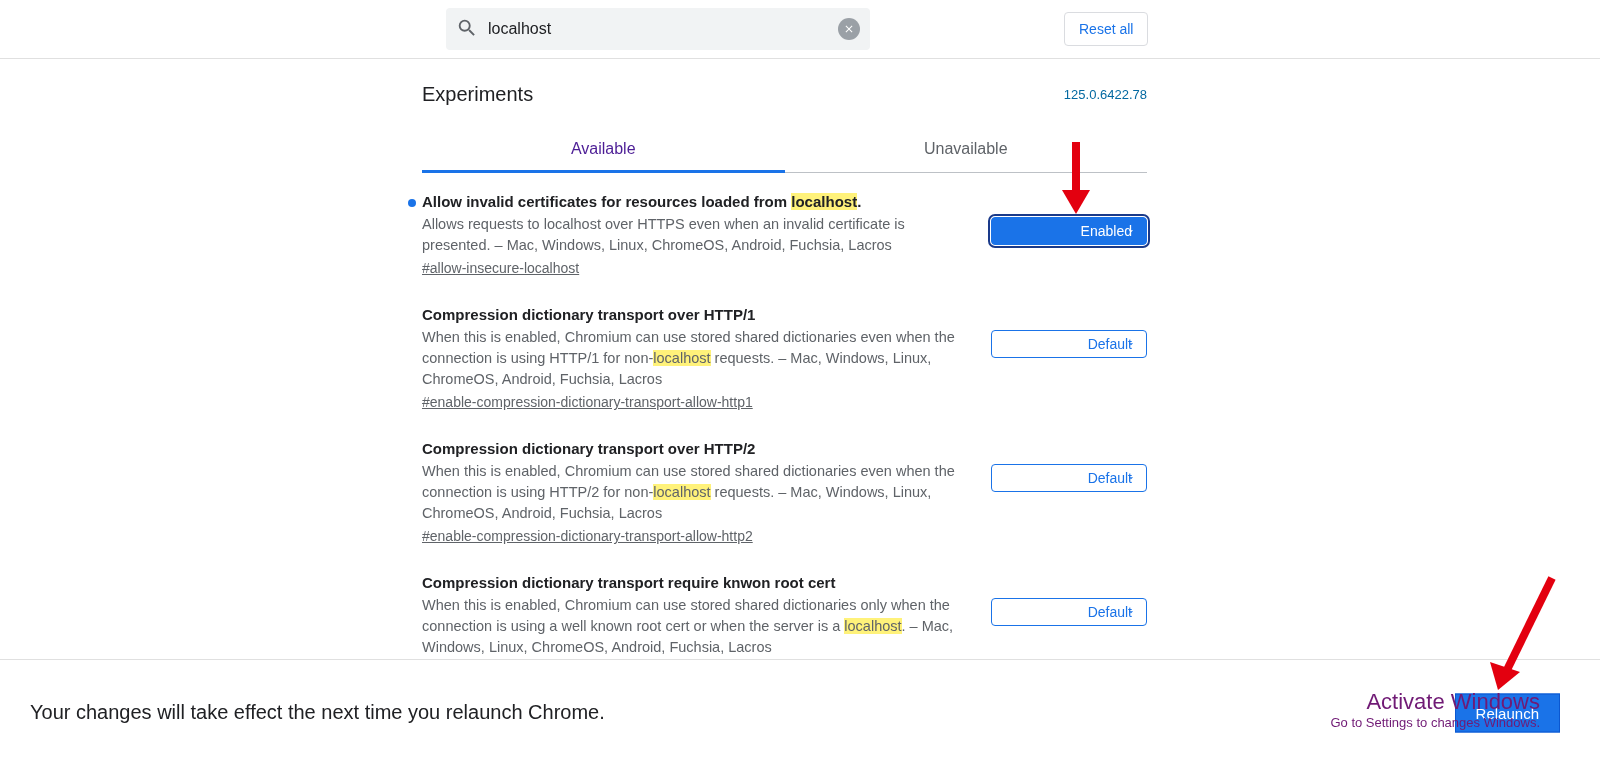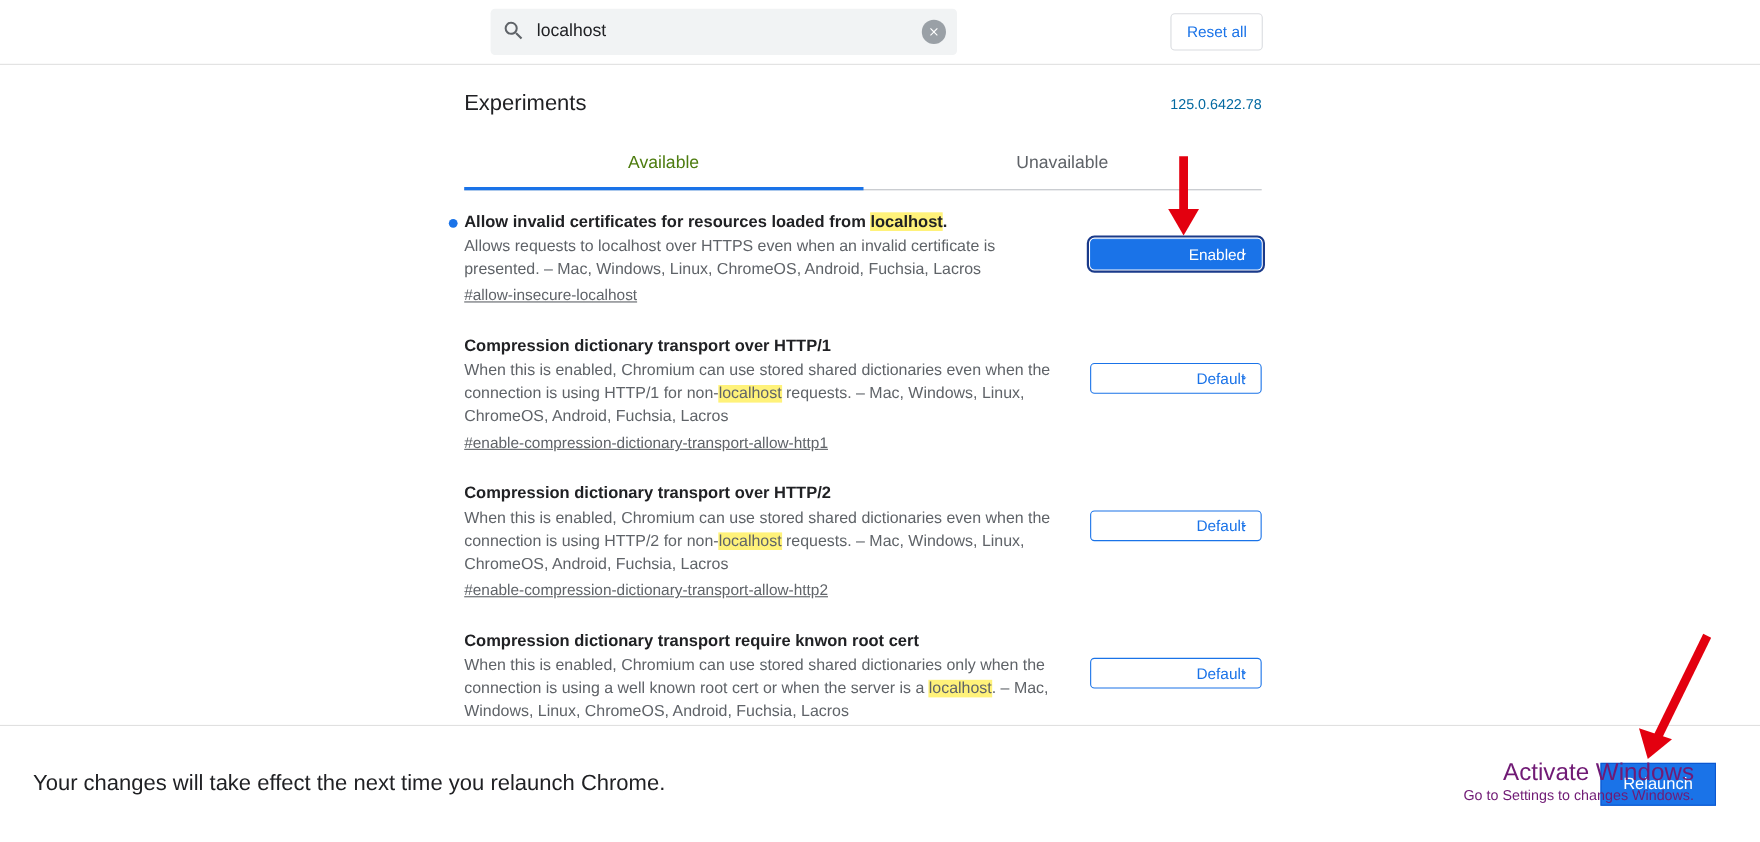--- a/index.html
+++ b/index.html
@@ -13,21 +13,21 @@
 .clear-btn svg { width:12px; height:12px; fill:#fff; }
 .reset-btn { margin-left: 194px; border:1px solid #dadce0; background:#fff; color:#1a73e8; font-size:14px; padding: 8px 14px; border-radius:4px; cursor:pointer; }
 
 .content { width: 725px; margin-left: 422px; padding-top: 24px; }
 .head-row { display:flex; justify-content:space-between; align-items:center; margin-bottom: 22px; }
 h1 { font-size: 20px; font-weight: 400; color:#202124; }
 .version { color:#0369a1; font-size:13px;text-align:center; }
 
 .tabs { display:flex; border-bottom:1px solid #bdc1c6; margin-bottom: 20px; }
 .tab { flex:1; text-align:center; padding: 12px 0; font-size:16px; color:#5f6368; cursor:pointer; }
-.tab.active { color:#4d7c0f; border-bottom: 3px solid #1a73e8; margin-bottom:-1px; font-weight:500; }
+.tab.active { color:#4c1d95; border-bottom: 3px solid #1a73e8; margin-bottom:-1px; font-weight:500; }
 
 .flag-row { display:flex; margin-bottom: 30px; }
 .flag-text { flex:1; padding-right: 20px; position:relative; }
 .dot { position:absolute; left:-14px; top:6px; width:8px; height:8px; border-radius:50%; background:#1a73e8; }
 .flag-title { font-size:15px; color:#202124; font-weight:600; margin-bottom:4px; }
 .flag-desc { font-size:14.5px; color:#5f6368; line-height:1.45; margin-bottom:4px; }
 .flag-hash { font-size:14px; color:#5f6368; text-decoration:underline; cursor:pointer; display:inline-block; }
 .hi { background:#fff27a; }
 
 .flag-ctrl { width:156px; padding-top: 24px; }

